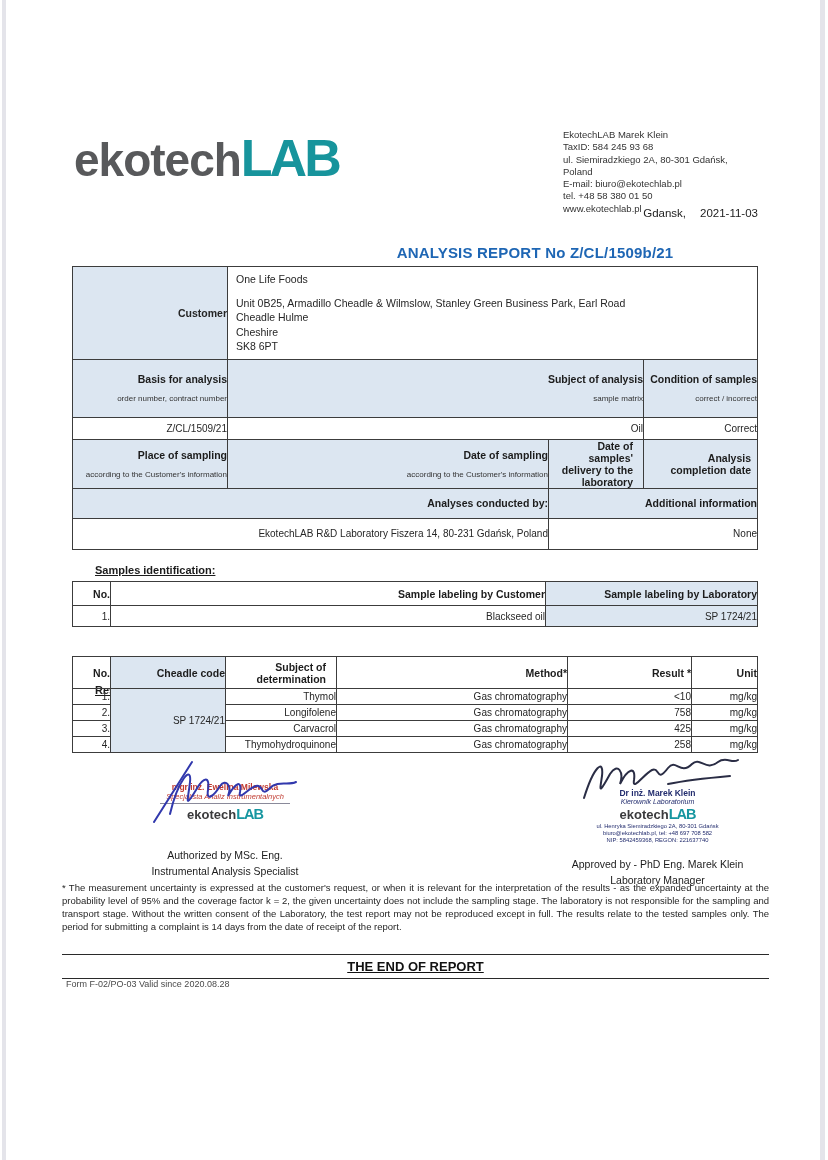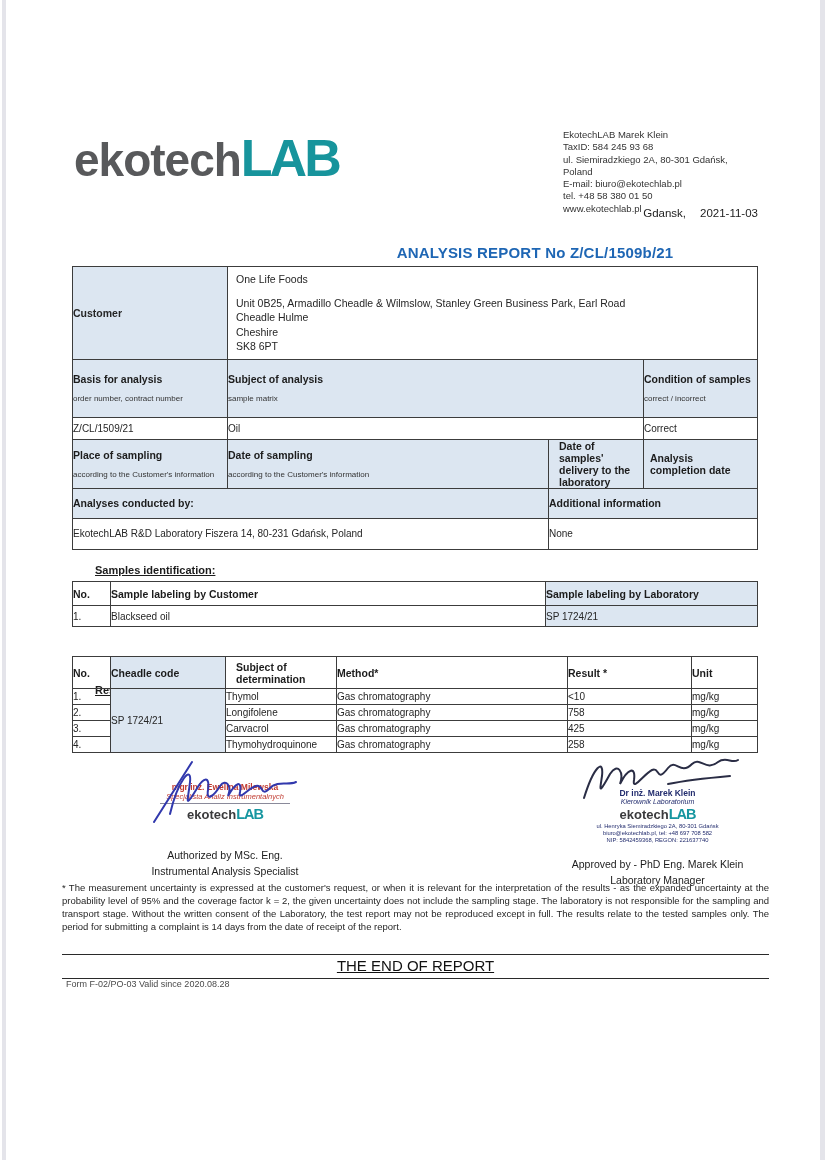--- a/index.html
+++ b/index.html
@@ -19,21 +19,21 @@
   .letterhead { position:absolute; left:563px; top:129px; width:200px; font-size:9.5px; line-height:12.3px; color:#333; }
   .place-date { position:absolute; left:560px; top:207px; width:198px; text-align:right; font-size:11.5px; color:#222; }
   .place-date .city { margin-right:14px; }
 
   
   .doc-title { position:absolute; left:310px; top:244px; width:450px; text-align:center;
                font-size:15px; font-weight:bold; color:#1e66b4; letter-spacing:.2px; }
 
   
   table { border-collapse:collapse; table-layout:fixed; }
-  td,th { border:1px solid #3c3c3c; vertical-align:middle; text-align:left; overflow:hidden; }
+  td,th { border:1px solid #3c3c3c; vertical-align:middle; text-align:right; overflow:hidden; }
   .hdr { background:#dce6f1; }
   .h   { font-weight:bold; font-size:10.5px; color:#1c1c1c; }
   .sub { font-size:8px; color:#333; margin-top:9px; }
   .val { font-size:10px; }
 
   .main-table { position:absolute; left:72px; top:266px; width:685px; }
   .cust-content { text-align:left; padding:5px 8px; font-size:10.5px; line-height:14.5px; }
   .cust-content .first { margin-bottom:9px; }
   .cust-label { font-weight:bold; font-size:10.5px; }
 
@@ -58,21 +58,21 @@
   .stamp-navy-name { color:#232d6e; font-weight:bold; font-size:8.5px; }
   .stamp-navy-title { color:#232d6e; font-style:italic; font-size:7px; }
   .stamp-tiny { color:#232d6e; font-size:5.8px; line-height:7px; }
   .sig-caption { font-size:10.5px; color:#1c1c1c; line-height:16px; }
   .sig-left .sig-caption { margin-top:24px; }
   .sig-right .sig-caption { margin-top:12px; }
 
   
   .footnote { position:absolute; left:62px; top:881px; width:707px; font-size:9.5px; line-height:13px; text-align:justify; color:#1f1f1f; }
   .end-block { position:absolute; left:62px; top:954px; width:707px; border-top:1.5px solid #2a2a2a; border-bottom:1.5px solid #2a2a2a; padding:2px 0 3px 0; text-align:center; }
-  .end-text { font-size:15px; font-weight:normal; text-decoration:underline; color:#111; }
+  .end-text { font-size:13px; font-weight:bold; text-decoration:underline; color:#111; }
   .form-note { position:absolute; left:66px; top:979px; font-size:9px; color:#4a4a4a; }
 </style>
 </head>
 <body>
 
 <div class="page">
   <div class="edge left"></div>
   <div class="edge right"></div>
 
   <div class="logo">

